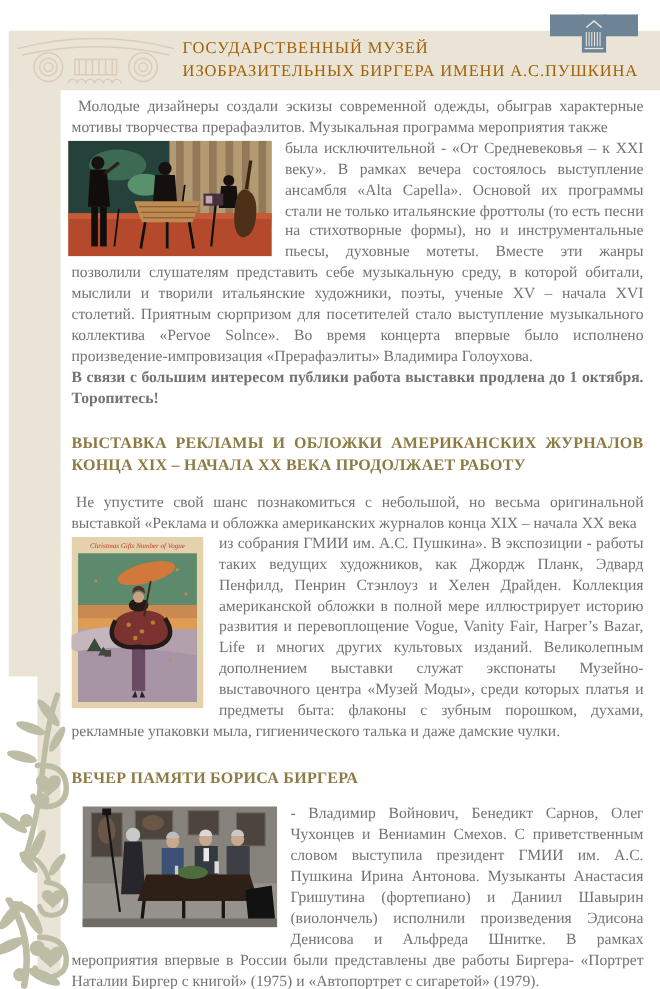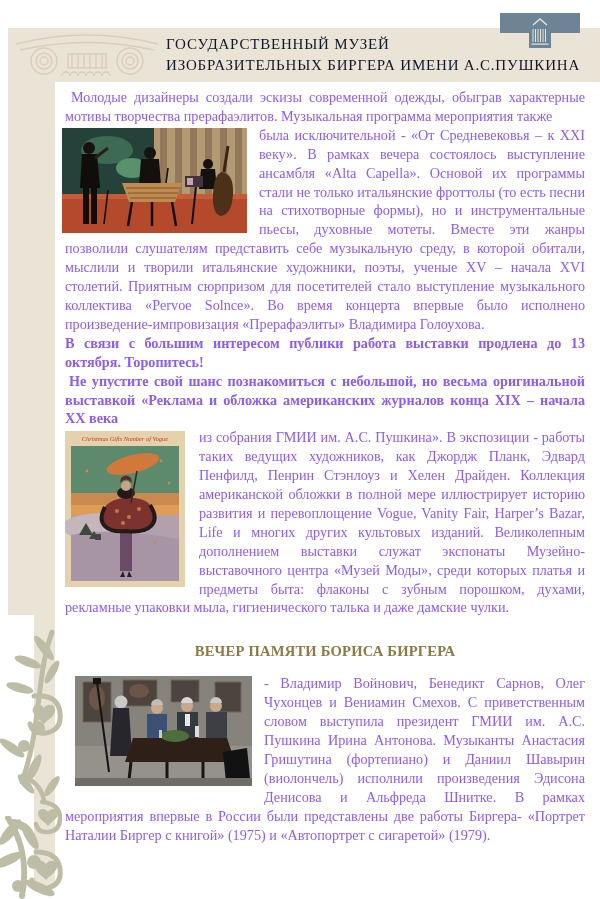--- a/index.html
+++ b/index.html
@@ -4,32 +4,32 @@
 <style>
   html,body{margin:0;padding:0;background:#ffffff;}
   .page{position:relative;width:600px;height:899px;background:#ffffff;overflow:hidden;
         font-family:"Liberation Serif","DejaVu Serif",serif;color:#141414;}
 
   
   .left-strip{position:absolute;left:8px;top:28px;width:47px;height:857px;background:#eae4d7;z-index:0;}
   .header-band{position:absolute;left:8px;top:28px;width:592px;height:54px;background:#eae4d7;z-index:1;}
   .capital{position:absolute;left:4px;top:2px;opacity:.8;}
   .hdr-title{position:absolute;left:158px;top:6px;font-size:15px;line-height:21px;
-             letter-spacing:.8px;color:#0f172a;white-space:nowrap;}
+             letter-spacing:.8px;color:#a16207;white-space:nowrap;}
   .logo{position:absolute;left:500px;top:13px;z-index:2;}
 
   
   .content{position:absolute;left:65px;top:88px;width:520px;z-index:2;}
-  p.body{margin:0;font-size:14.2px;line-height:18.9px;text-align:justify;color:#8b5cf6;}
+  p.body{margin:0;font-size:14.2px;line-height:18.9px;text-align:justify;color:#737373;}
   p.body.b{font-weight:bold;}
   .indent1{text-indent:6px;}
-  .indent2{text-indent:4px;font-weight:bold;}
+  .indent2{text-indent:4px;}
   h2.heading{margin:21px 0 15px 0;font-size:14.6px;line-height:20px;letter-spacing:.2px;
              color:#8d7b45;text-align:justify;font-weight:bold;}
-  h2.heading.single{text-align:center;margin:24px 0 13px 0;}
+  h2.heading.single{text-align:left;margin:24px 0 13px 0;}
 
   
   .ph1{float:left;width:185px;height:105px;margin:2px 12px 2px -3px;}
   .cover-wrap{float:left;position:relative;width:120px;height:156px;margin:3px 14px 2px 0;}
   .cover-wrap svg{display:block;}
   .ph3{float:left;width:177px;height:110px;margin:2px 12px 2px 10px;}
 
   
   .orn-bg{position:absolute;left:0;top:615px;width:34px;height:270px;background:#ffffff;z-index:1;}
   .orn{position:absolute;z-index:2;}
@@ -115,22 +115,23 @@
         <circle cx="146" cy="36" r="5" fill="#17120f"></circle>
         <path d="M139 41 h14 l2 20 h-18 z" fill="#14100d"></path>
         <path d="M160 44 q12 2 11 22 q-1 20 -12 22 q-9 -2 -8 -22 q1 -20 9 -22 z" fill="#4d3018"></path>
         <path d="M162 44 L166 18" stroke="#3a2412" stroke-width="3"></path>
         <path d="M134 58 L130 96" stroke="#111" stroke-width="2"></path>
         <rect x="123" y="48" width="18" height="11" fill="#43313c"></rect>
         <rect x="125" y="50" width="6" height="7" fill="#c9a3b0"></rect>
         <path d="M46 62 L42 96 M106 40 L104 55" stroke="#111" stroke-width="1.6"></path>
       </svg><span>была исключительной  -  «От Средневековья – к XXI веку». В рамках вечера состоялось выступление ансамбля «Alta Capella». Основой их программы стали не только итальянские фроттолы (то есть песни на стихотворные формы), но и инструментальные пьесы, духовные мотеты. Вместе эти жанры позволили слушателям представить себе музыкальную среду, в которой обитали, мыслили и творили итальянские художники, поэты, ученые XV – начала XVI столетий. Приятным сюрпризом для посетителей стало выступление  музыкального коллектива «Pervoe Solnce». Во время концерта впервые было исполнено произведение-импровизация «Прерафаэлиты» Владимира Голоухова.</span>
     </p>
-    <p class="body b">В связи с большим  интересом  публики работа выставки продлена до 13 октября. Торопитесь!</p>
-
+    <p class="body b">В связи с большим  интересом  публики работа выставки продлена до 1 октября. Торопитесь!</p>
+
+    <h2 class="heading">ВЫСТАВКА РЕКЛАМЫ И ОБЛОЖКИ АМЕРИКАНСКИХ ЖУРНАЛОВ КОНЦА XIX – НАЧАЛА XX ВЕКА ПРОДОЛЖАЕТ РАБОТУ</h2>
     <p class="body indent2">Не упустите свой шанс познакомиться с небольшой, но весьма оригинальной выставкой «Реклама и обложка американских журналов конца XIX – начала XX века</p>
     <p class="body">
       <span class="cover-wrap">
         <svg viewBox="0 0 120 156" width="120" height="156" preserveAspectRatio="none">
           <rect x="0" y="0" width="120" height="156" fill="#e3d2ac"></rect>
           <rect x="6" y="15" width="108" height="135" fill="#5d8a6d"></rect>
           <rect x="6" y="62" width="108" height="16" fill="#c9894f"></rect>
           <rect x="6" y="74" width="108" height="12" fill="#de9c55"></rect>
           <rect x="6" y="84" width="108" height="66" fill="#b2a0ad"></rect>
           <ellipse cx="40" cy="96" rx="44" ry="14" fill="#c5b6bd"></ellipse>

